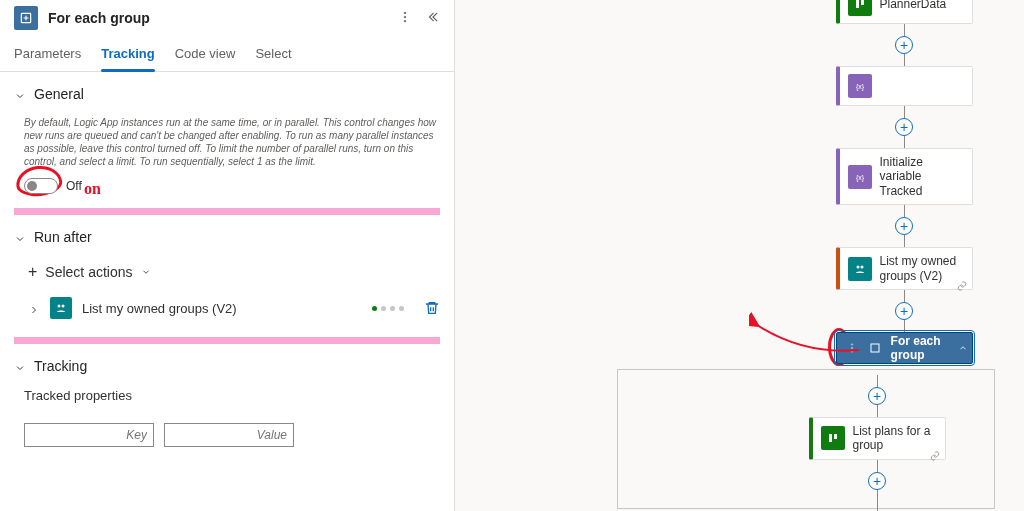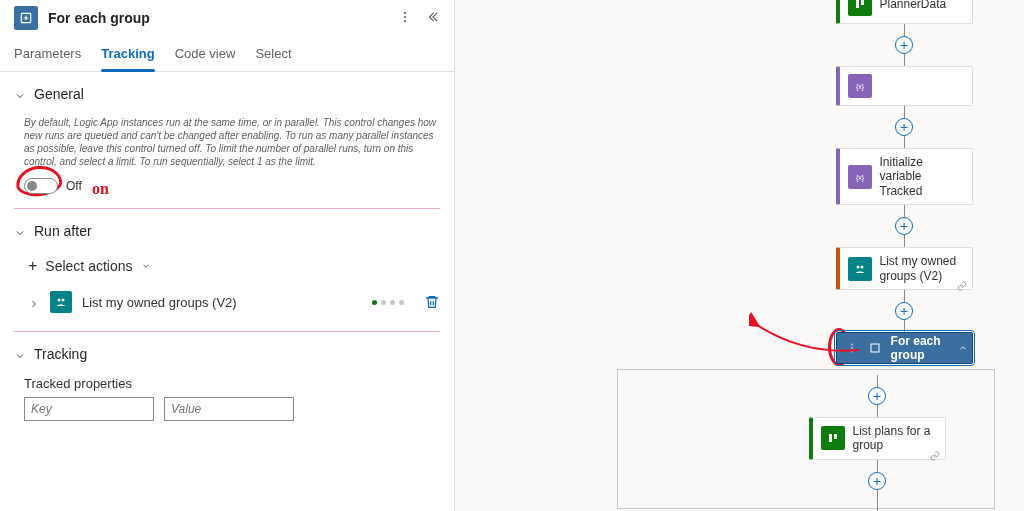--- a/index.html
+++ b/index.html
@@ -14,51 +14,51 @@
 .panel-header .ctrls { display: flex; gap: 14px; color: #616161; }
 .panel-header .ctrls span { cursor: pointer; font-size: 14px; }
 .ctrls svg { width:14px; height:14px; stroke:#616161; }
 
 .tabs { display: flex; gap: 20px; padding: 10px 14px 0; border-bottom: 1px solid #e1dfdd; }
 .tab { font-size: 13px; color: #616161; padding-bottom: 10px; cursor: pointer; position: relative; }
 .tab.active { color: #0f6cbd; font-weight:600; }
 .tab.active::after { content: ""; position: absolute; left: 0; right: 0; bottom: -1px; height: 3px; background: #0f6cbd; border-radius: 2px; }
 
 .sections { overflow-y: auto; padding: 0 14px 14px; }
-.section { border-bottom: 1px solid #f9a8d4; padding: 14px 0; }
+.section { border-bottom: 7px solid #f9a8d4; padding: 14px 0; }
 .section-header { display: flex; align-items: center; gap: 8px; cursor: pointer; }
 .section-header .chev { width: 12px; height: 12px; }
 .section-header .chev svg { width:12px;height:12px;stroke:#424242; }
 .section-title { font-size: 14px; color: #242424; }
 .section-body { padding: 14px 0 0 10px; }
 
 .cc-title { font-size: 13px; color: #323130; margin-bottom: 2px; }
 .cc-desc { font-size: 10px; font-style: italic; color: #605e5c; line-height: 1.3; }
 .toggle-row { display: flex; align-items: center; gap: 8px; margin-top: 10px; position: relative; }
 .toggle { width: 34px; height: 16px; border: 1px solid #8a8886; border-radius: 10px; position: relative; background:#fff;}
 .toggle .knob { position:absolute; left:2px; top:2px; width:10px; height:10px; background:#8a8886; border-radius:50%; }
 .toggle-label { font-size: 12px; color: #323130; }
 .red-circle { position:absolute; left:-8px; top:-12px; width:46px; height:30px; border:3px solid #e81123; border-radius:50% 50% 50% 50% / 60% 60% 40% 40%; transform:rotate(-6deg); pointer-events:none; }
-.red-text { position:absolute; left:68px; top:2px; color:#e81123; font-weight:700; font-size:16px; font-family: "Comic Sans MS", cursive; pointer-events:none;}
+.red-text { position:absolute; left:60px; top:2px; color:#e81123; font-weight:700; font-size:16px; font-family: "Comic Sans MS", cursive; pointer-events:none;}
 
 .select-actions { display:flex; align-items:center; gap:8px; font-size:14px; color:#323130; margin:4px 0 12px 14px; cursor:pointer;}
 .plus { font-size:16px; }
 .run-after-item { display:flex; align-items:center; gap:10px; padding:4px 0 4px 14px; }
 .run-after-item .ra-chev { width:12px;height:12px; }
 .ra-icon { width:22px; height:22px; background:#038387; border-radius:2px; display:flex;align-items:center;justify-content:center; }
 .ra-icon svg{width:12px;height:12px;fill:#fff;}
 .ra-label { font-size:13px; flex:1; color:#323130;}
 .ra-status { display:flex; gap:4px; align-items:center; }
 .dot { width:5px;height:5px;border-radius:50%;background:#c8c6c4;}
 .dot.green{background:#107c10;}
 .trash { width:16px;height:16px; stroke:#0f6cbd; cursor:pointer; margin-left:10px;}
 
-.tracked-label { font-size:13px; color:#323130; margin-bottom:6px; }
+.tracked-label { font-size:13px; color:#323130; margin-bottom:20px; }
 .tracked-inputs { display:flex; gap:10px; }
-.tracked-inputs input { flex:1; max-width:130px; height:24px; border:1px solid #8a8886; padding:2px 6px; font-size:12px; font-style:italic; color:#8a8886;}
+.tracked-inputs input { flex:1; max-width:130px; height:24px; border:1px solid #8a8886; padding:2px 6px; font-size:12px; font-style:italic; color:#8a8886;text-align:right;}
 
 
 .canvas { position:absolute; left:455px; right:0; top:0; bottom:0; background:#faf9f8; 
   background-image: radial-gradient(#c8c6c4 0.5px, transparent 0.5px);
   background-size: 14px 14px;
   overflow:hidden;
 }
 .flow { position:absolute; left:348px; top:-16px; width:202px; display:flex; flex-direction:column; align-items:center; }
 .node { width:137px; min-height:40px; background:#fff; border:1px solid #e1dfdd; border-left:4px solid; border-radius:2px; display:flex; gap:8px; padding:6px 8px; align-items:center; position:relative;}
 .node.purple{border-left-color:#8764b8;}

